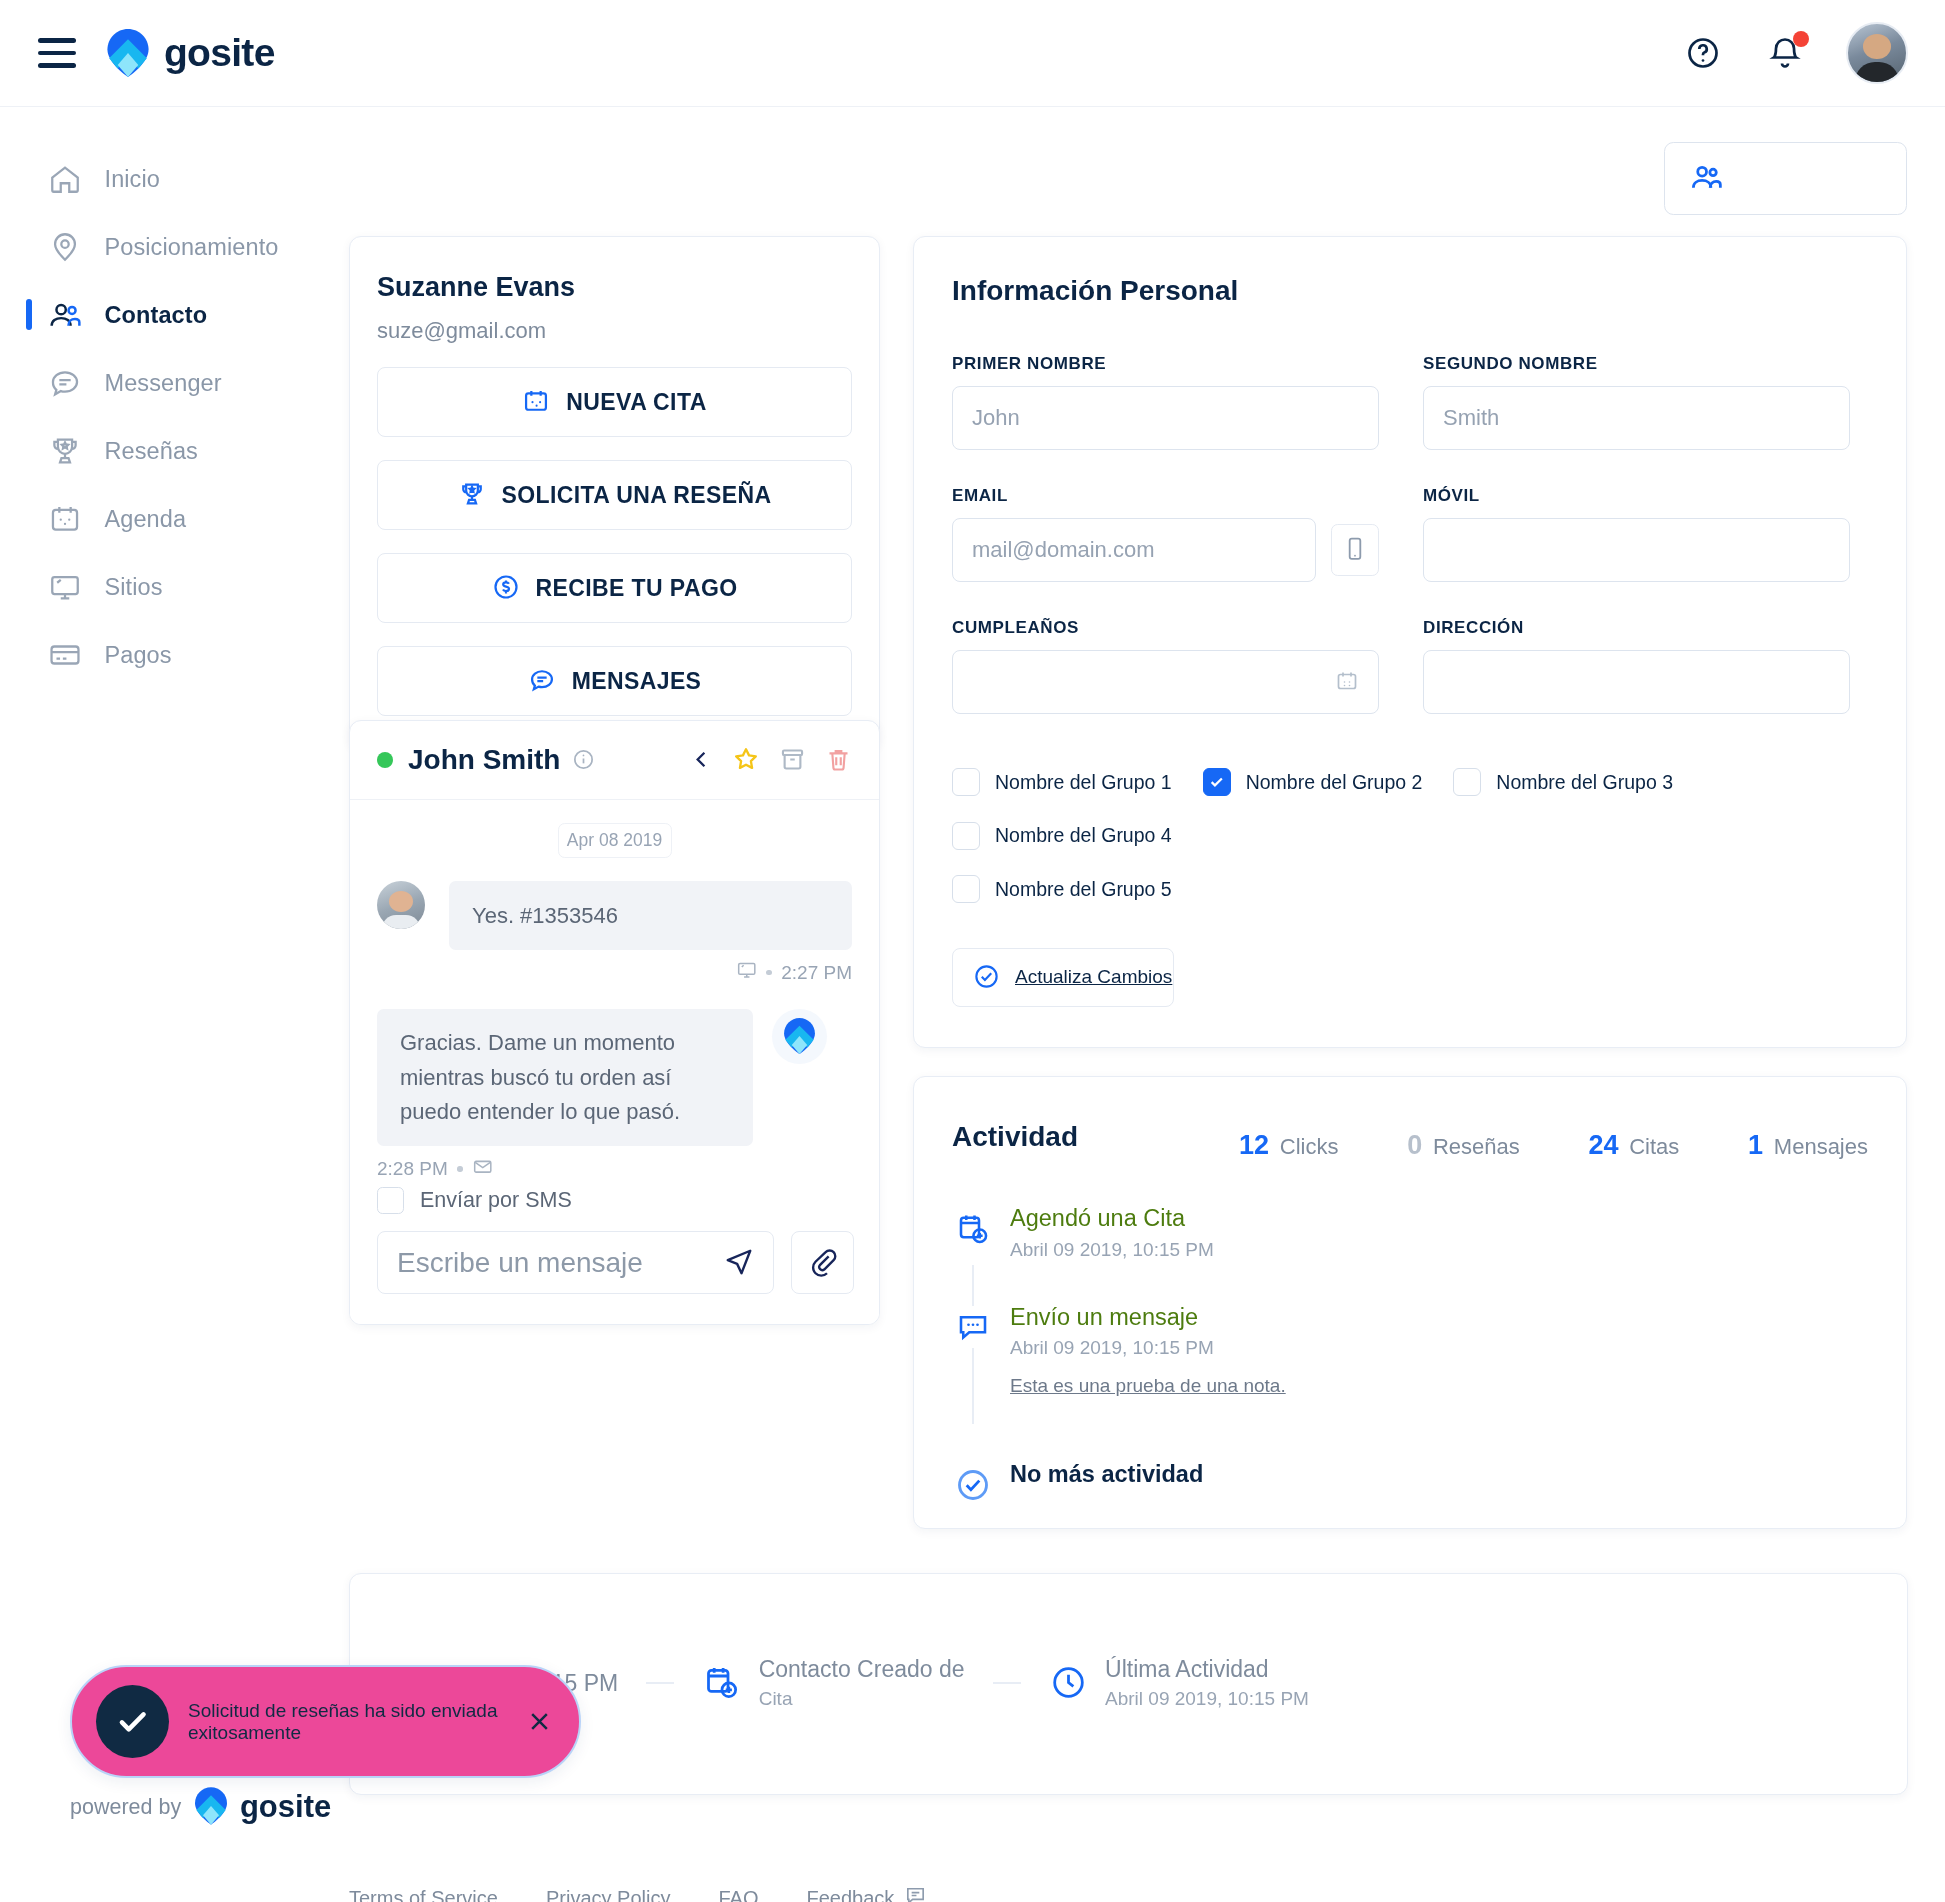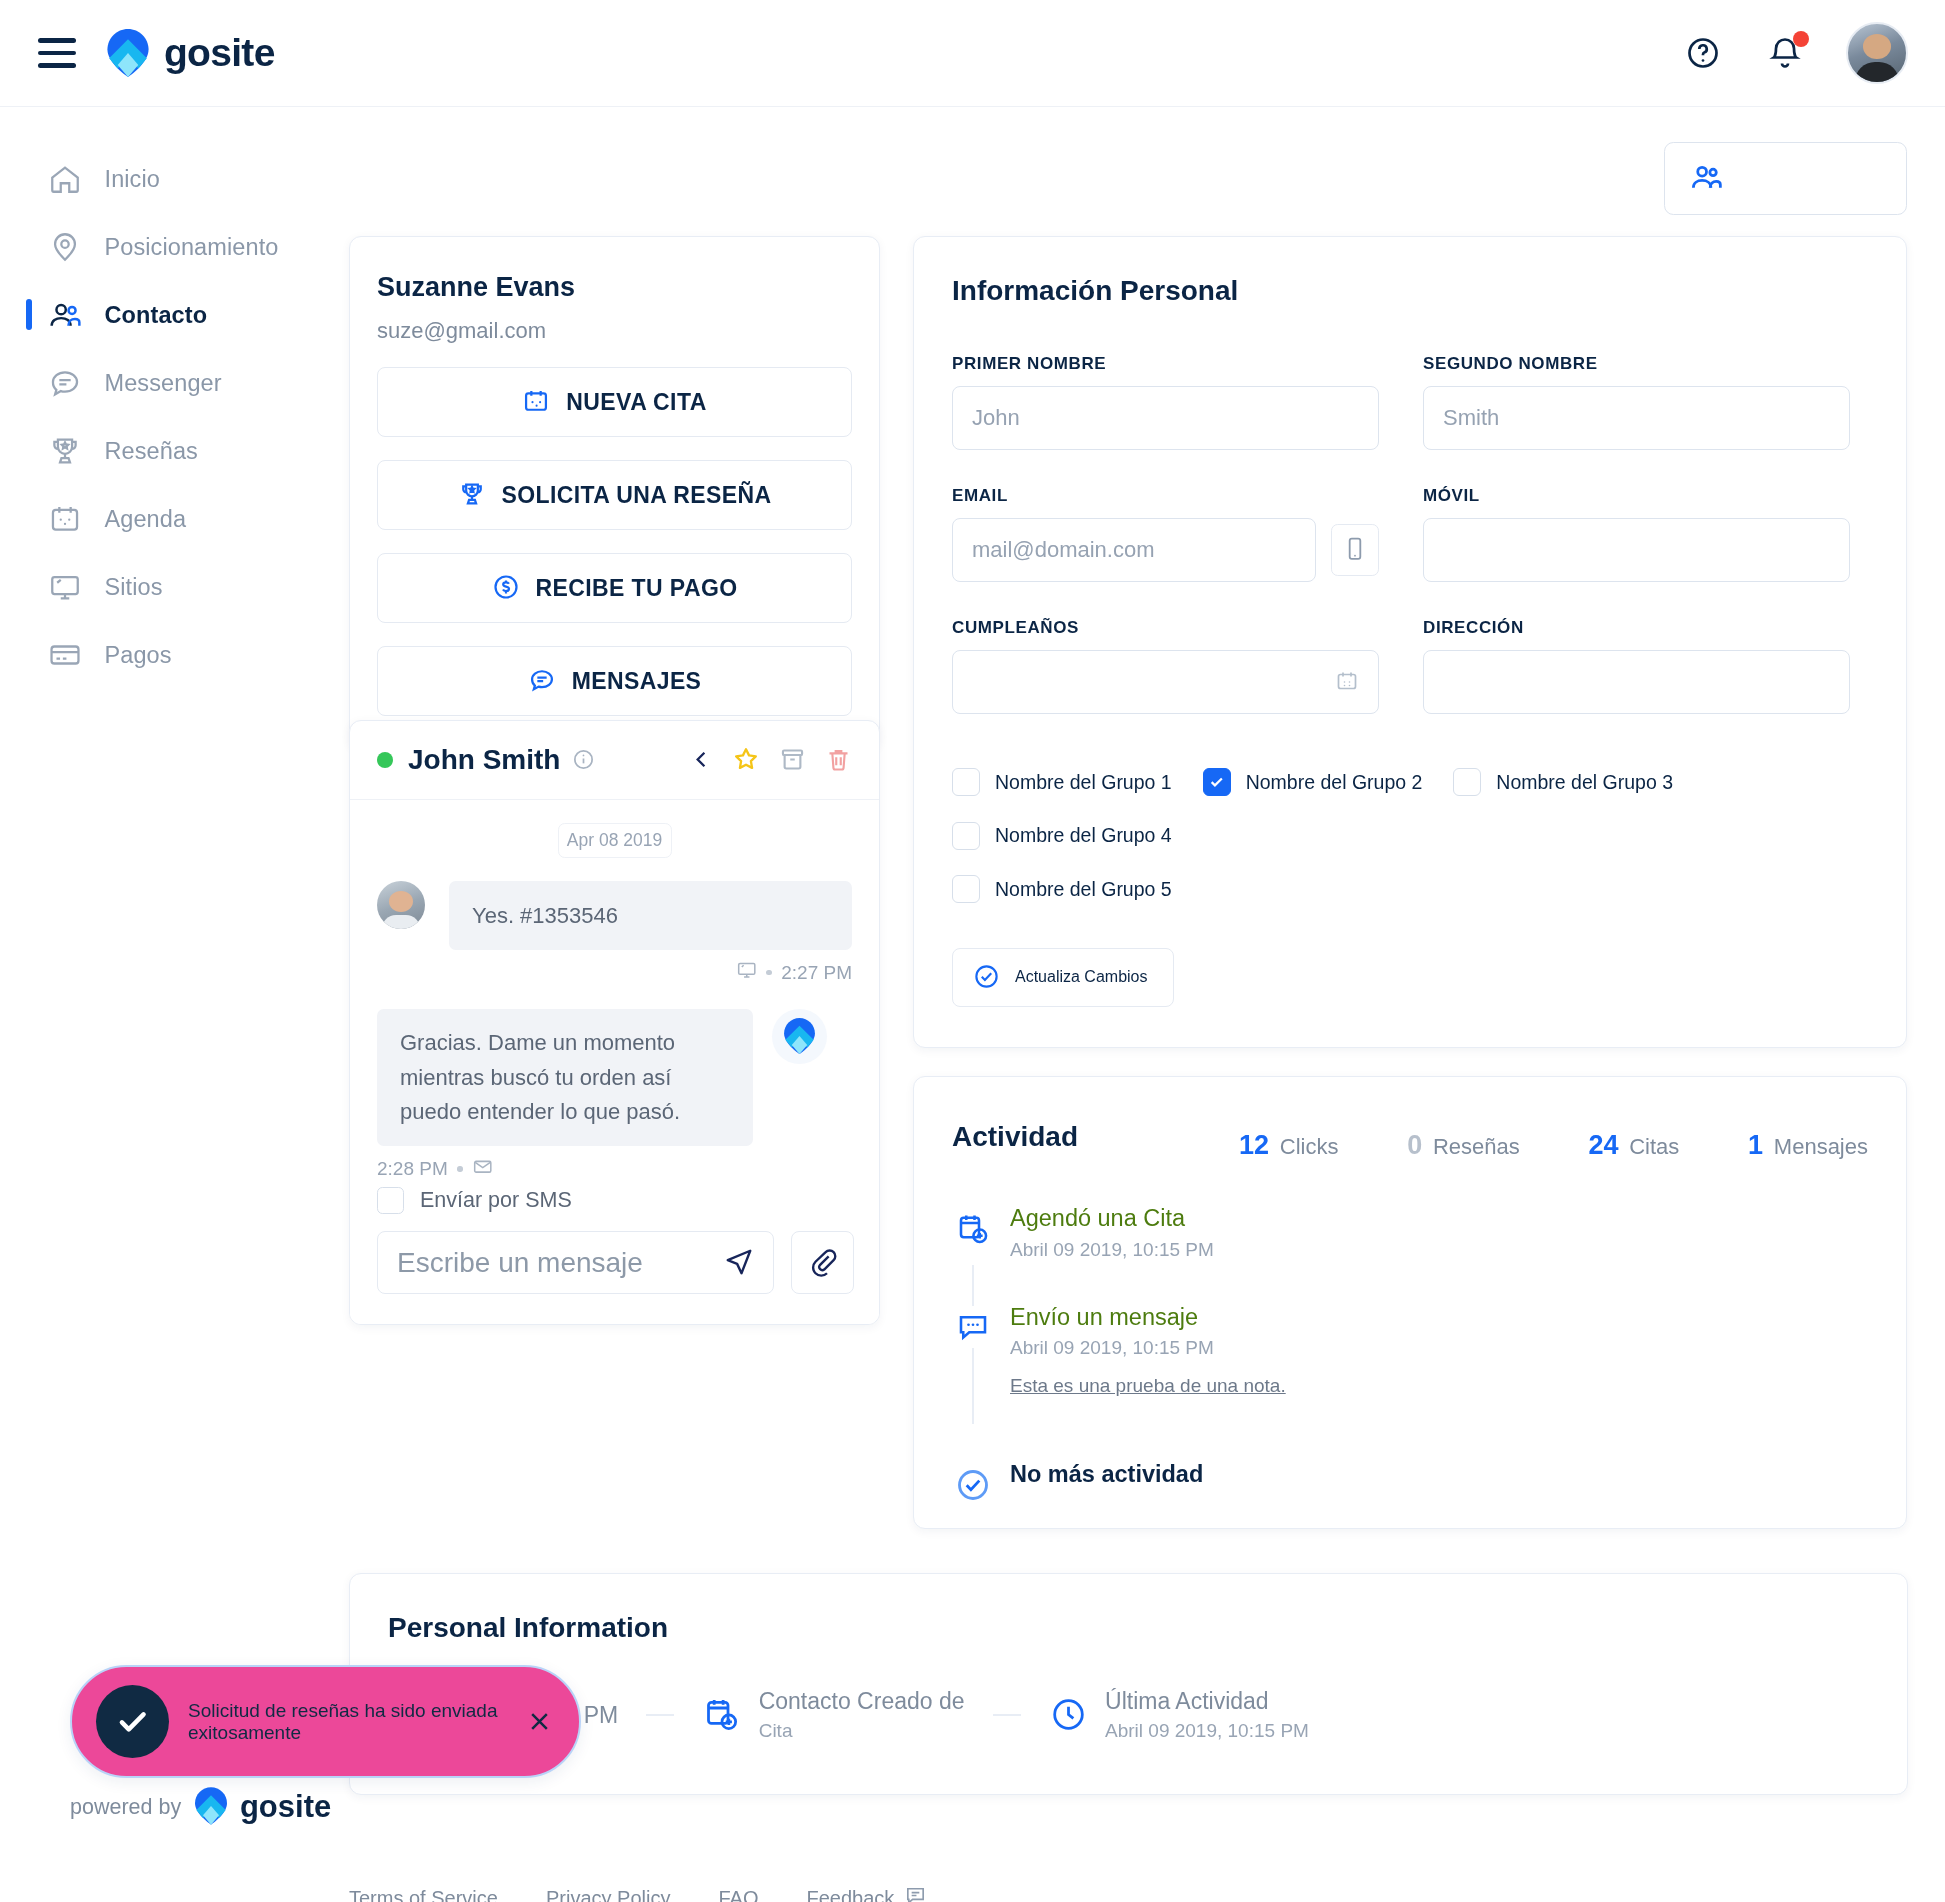--- a/index.html
+++ b/index.html
@@ -123,21 +123,21 @@
   .side-btn { width: 48px; height: 52px; border:1.3px solid #e5eaf2; border-radius: 6.7px;
     display:flex; align-items:center; justify-content:center; cursor:pointer; }
   .groups { margin-top: 54px; display:flex; flex-wrap: wrap; align-items:center; gap: 0; }
   .grp { display:flex; align-items:center; margin-right: 31px; margin-bottom: 25.5px; cursor:pointer; }
   .grp .box { width: 28px; height: 28px; border:1.3px solid #d7dfea; border-radius: 6px; background:#fff;
     display:flex; align-items:center; justify-content:center; margin-right: 15px; }
   .grp .box.on { background:#1668f5; border-color:#1668f5; }
   .grp .lb { font-size: 19.5px; color:#0b2545; }
   .update-btn { margin-top: 19px; width: 222px; height: 59px; border:1.3px solid #e5eaf2; border-radius:8px;
     display:flex; align-items:center; gap: 15px; padding-left: 20px; cursor:pointer; background:#fff; }
-  .update-btn .lb { font-size: 16px; color:#0b2545; }
+  .update-btn .lb { font-size: 19px; color:#0b2545;text-decoration:underline; }
 
   .act-card { position:absolute; left:0; top: 840px; width: 994px; padding: 36px 38px 40px 38px; }
   .act-head { display:flex; align-items:center; }
   .stats { margin-left: 27px; display:flex; align-items:baseline; gap: 38px; flex:1; justify-content:space-between; padding-left: 134px;}
   .stat { display:flex; align-items:baseline; gap: 10.7px; margin-top: 17px; }
   .stat .num { font-size: 27px; font-weight: 700; color:#1668f5; }
   .stat .num.zero { color:#b7c0cc; }
   .stat .lb { font-size: 22px; color:#7e8b9c; }
   .timeline { margin-top: 44px; position:relative; padding-left: 58px; }
   .tl-line { position:absolute; left: 20px; top: 60px; bottom: 64px; width: 2px; background:#e8edf5; }
@@ -658,21 +658,20 @@
                     <path d="M7.8 12.2l2.8 2.9 5.6-6" stroke="#1668f5"></path>
                   </svg>
               </span>
               <span class="lb">No más actividad</span>
             </div>
           </div>
         </div>
       </div>
 
       <div class="card bottom-card">
-        <div class="bi-title">Personal Information</div>
         <div class="bi-row">
           <span class="bi-date">Apr 07 2019 10:15 PM</span>
           <span class="bi-dash"></span>
           <span class="bi-cell">
             <span>
               <svg width="39" height="39" viewBox="0 0 24 24" fill="none" stroke="#1668f5" stroke-width="1.7">
                   <rect x="4" y="4.5" width="12" height="13" rx="1.8"></rect>
                   <path d="M7.5 3v3M13 3v3M4 8h12"></path>
                   <circle cx="16.5" cy="16.5" r="4.2"></circle>
                   <path d="M16.5 14.6v3.8M14.6 16.5h3.8"></path>

